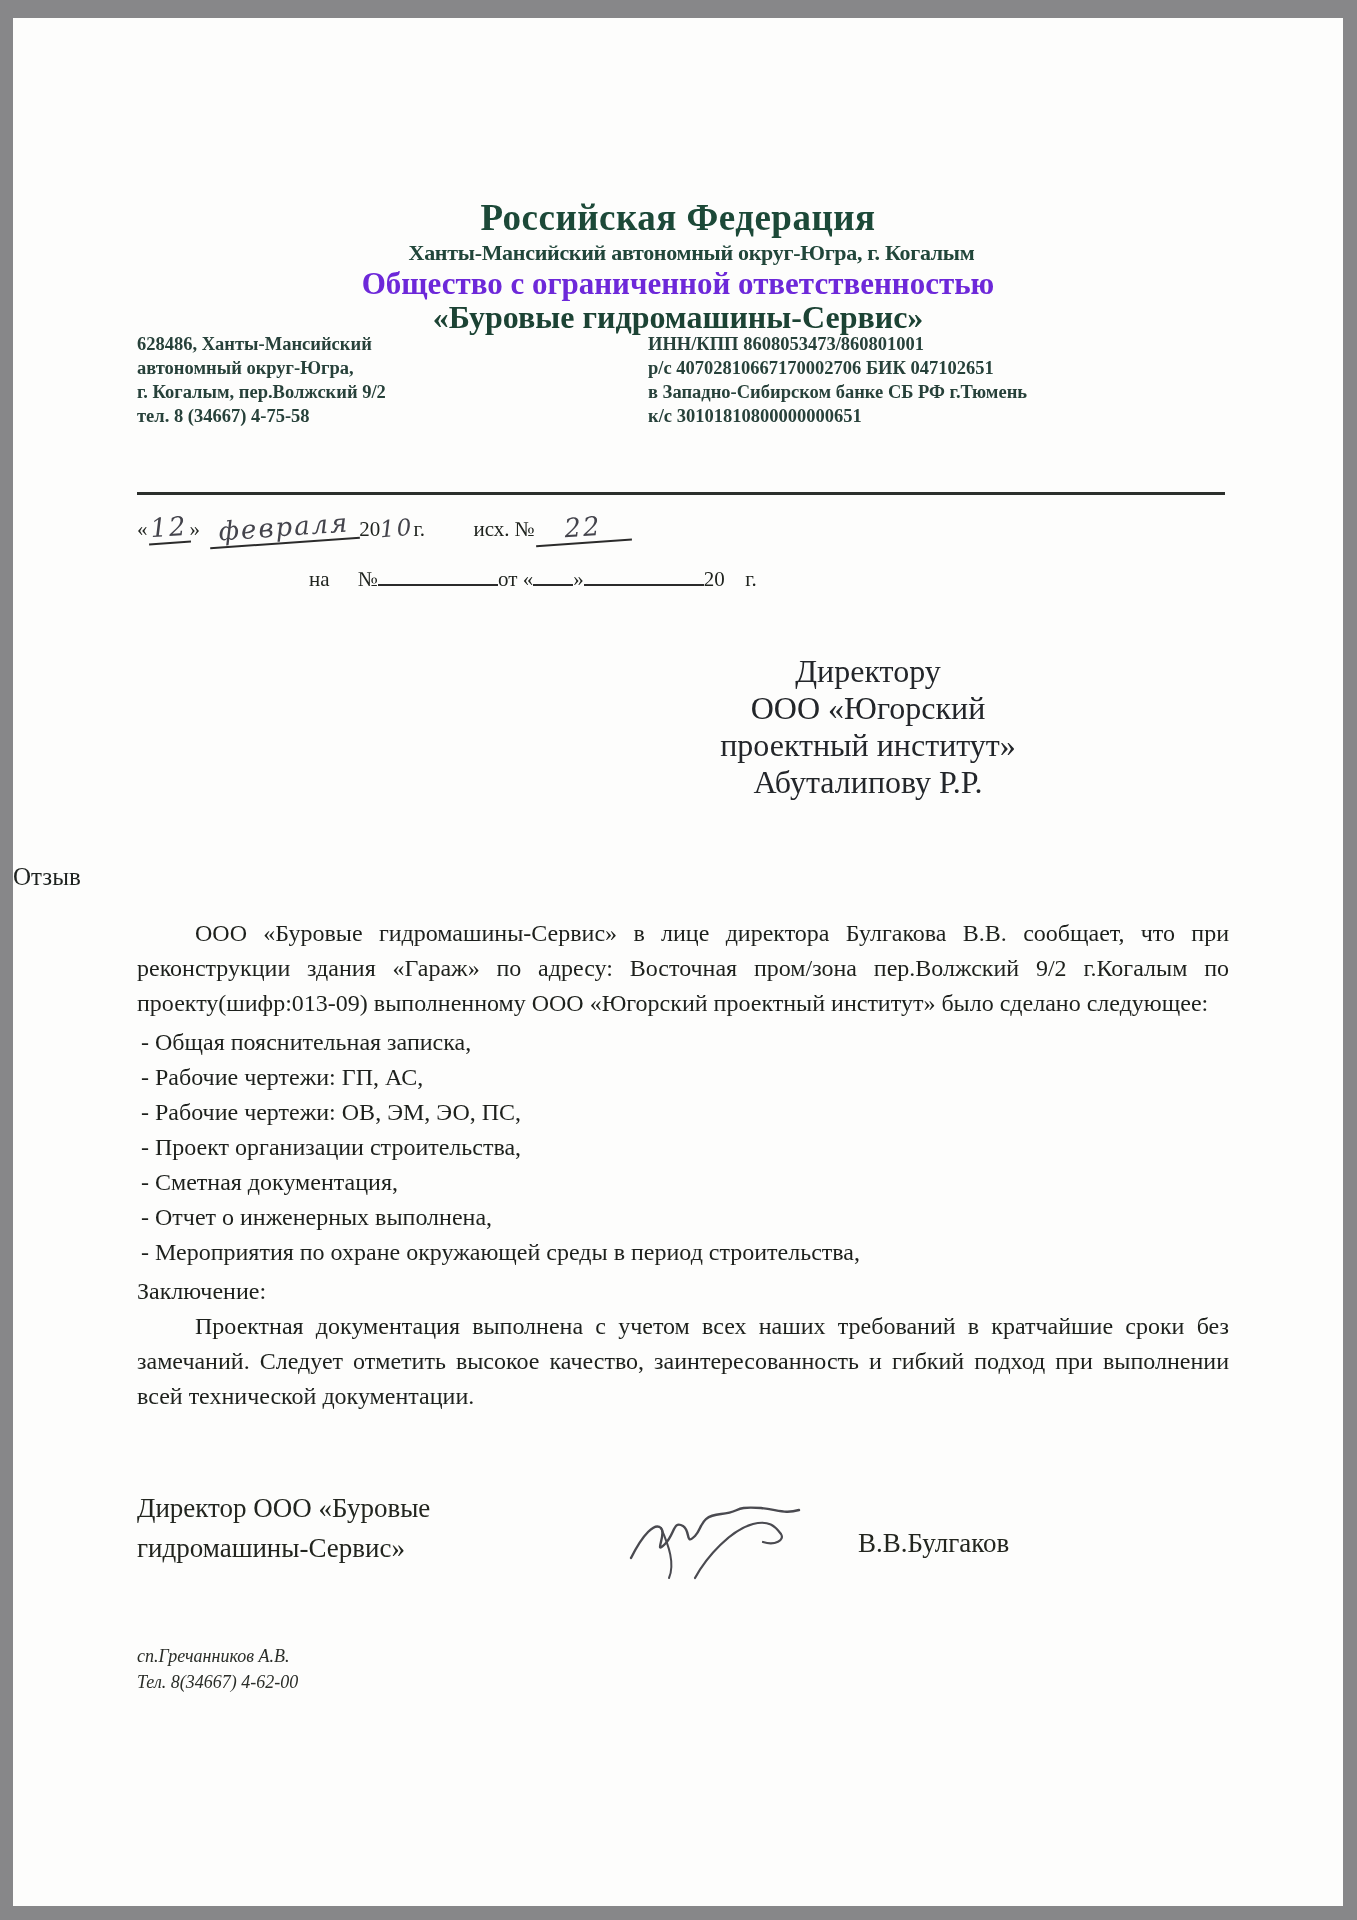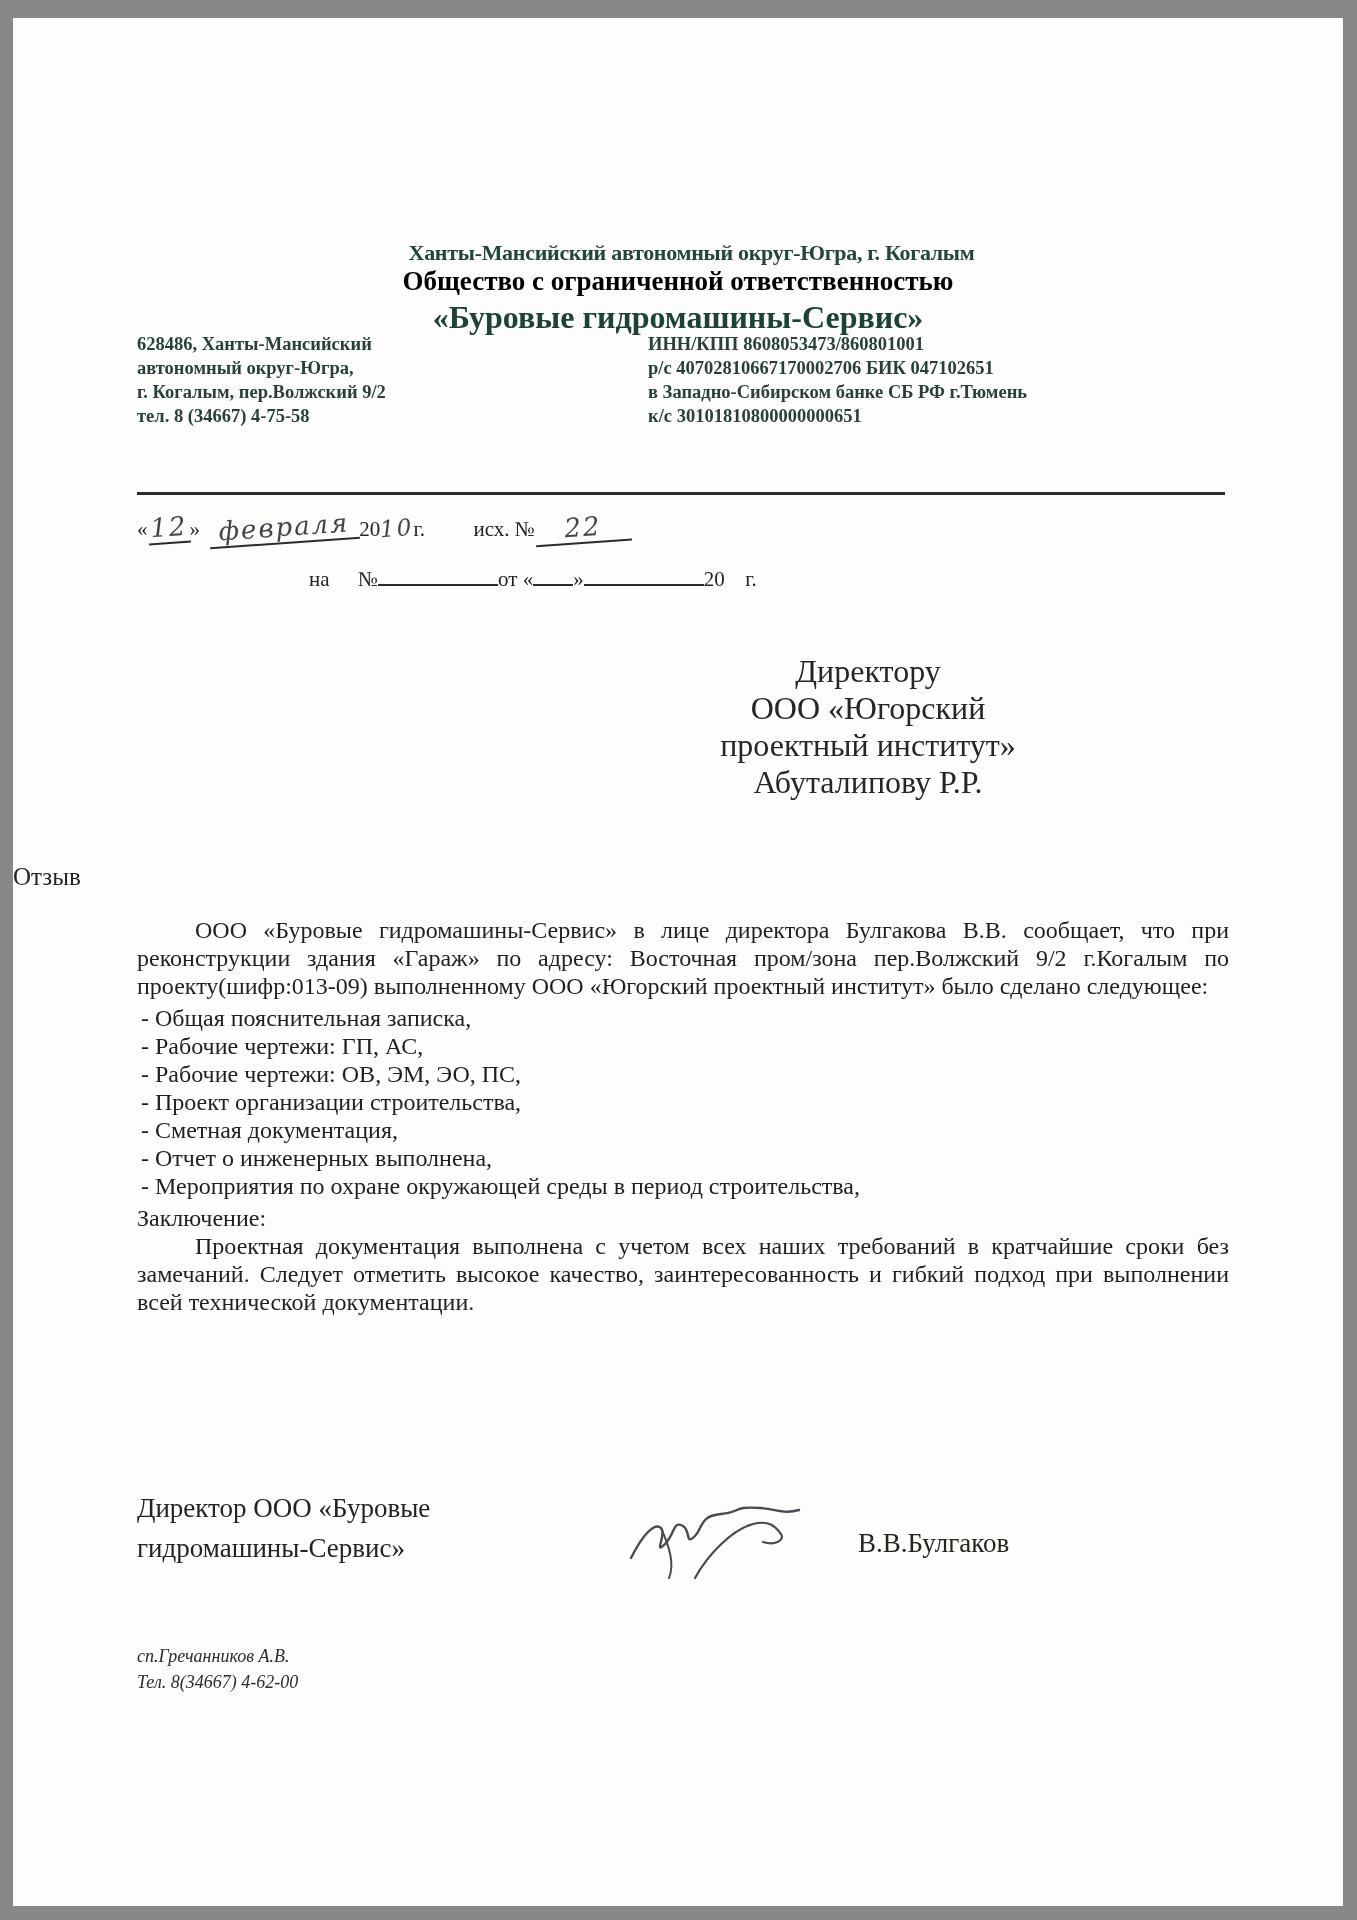--- a/index.html
+++ b/index.html
@@ -13,21 +13,21 @@
     position:absolute;left:13px;top:18px;right:14px;bottom:14px;
     background:#fdfdfc;
     color:#20241f;
   }
   .abs{position:absolute;}
 
   
   .hdr{left:0;right:0;text-align:center;color:#1c4938;}
   .hdr-country{top:178px;font-size:37px;font-weight:bold;letter-spacing:0.5px;}
   .hdr-region{top:222px;font-size:22px;font-weight:bold;letter-spacing:-0.3px;color:#21463a;padding-left:27px;}
-  .hdr-orgtype{top:248px;font-size:27px;font-weight:bold;color:#000000;}
+  .hdr-orgtype{top:248px;font-size:31px;font-weight:bold;color:#6d28d9;}
   .hdr-orgname{top:281px;font-size:32px;font-weight:bold;color:#1c4334;}
 
   
   .req{top:314px;font-size:18.5px;font-weight:bold;line-height:24px;color:#27413a;}
   .req-left{left:124px;width:420px;}
   .req-right{left:635px;width:580px;}
   .rule{left:124px;right:118px;top:474px;height:0;border-top:3px solid #2b2f2c;}
 
   
   .stamp{left:124px;top:494px;font-size:21px;color:#24282ends;}
@@ -40,39 +40,40 @@
   }
   .ul{border-bottom:2px solid #2b2b2b;display:inline-block;text-align:center;}
   .blank{display:inline-block;border-bottom:2px solid #2b2b2b;height:18px;vertical-align:baseline;}
 
   
   .addressee{left:690px;top:635px;width:330px;text-align:center;
     font-size:32px;line-height:37px;color:#23262a;}
 
   
   .doc-title{left:0;right:0;top:845px;text-align:left;font-size:25px;color:#1f2320;}
-  .body-text{left:124px;top:898px;width:1092px;font-size:24px;line-height:28px;color:#1d201c;}
+  .body-text{left:124px;top:898px;width:1092px;font-size:24px;line-height:35px;color:#1d201c;}
   .body-text p{margin:0;text-align:justify;text-indent:58px;}
   .body-text .list{margin:4px;}
   .body-text .list div{text-align:left;}
   .concl-label{text-align:left;}
 
   
   .sig-position{left:124px;top:1470px;width:420px;font-size:27px;line-height:40px;color:#22251f;}
   .sig-scribble{left:590px;top:1468px;}
   .sig-name{left:845px;top:1510px;font-size:27px;color:#23261f;}
 
   
   .footer{left:124px;top:1625px;font-size:18px;line-height:26px;color:#2a2d28;font-style:italic;}
 </style>
 </head>
 <body>
 
 <div class="page">
 
+  <div class="abs hdr hdr-country">Российская Федерация</div>
   <div class="abs hdr hdr-region">Ханты-Мансийский автономный округ-Югра, г. Когалым</div>
   <div class="abs hdr hdr-orgtype">Общество с ограниченной ответственностью</div>
   <div class="abs hdr hdr-orgname">«Буровые гидромашины-Сервис»</div>
 
   <div class="abs req req-left">
       <div>628486,  Ханты-Мансийский</div>
       <div>автономный округ-Югра,</div>
       <div>г. Когалым, пер.Волжский 9/2</div>
       <div>тел. 8 (34667) 4-75-58</div>
     </div>

